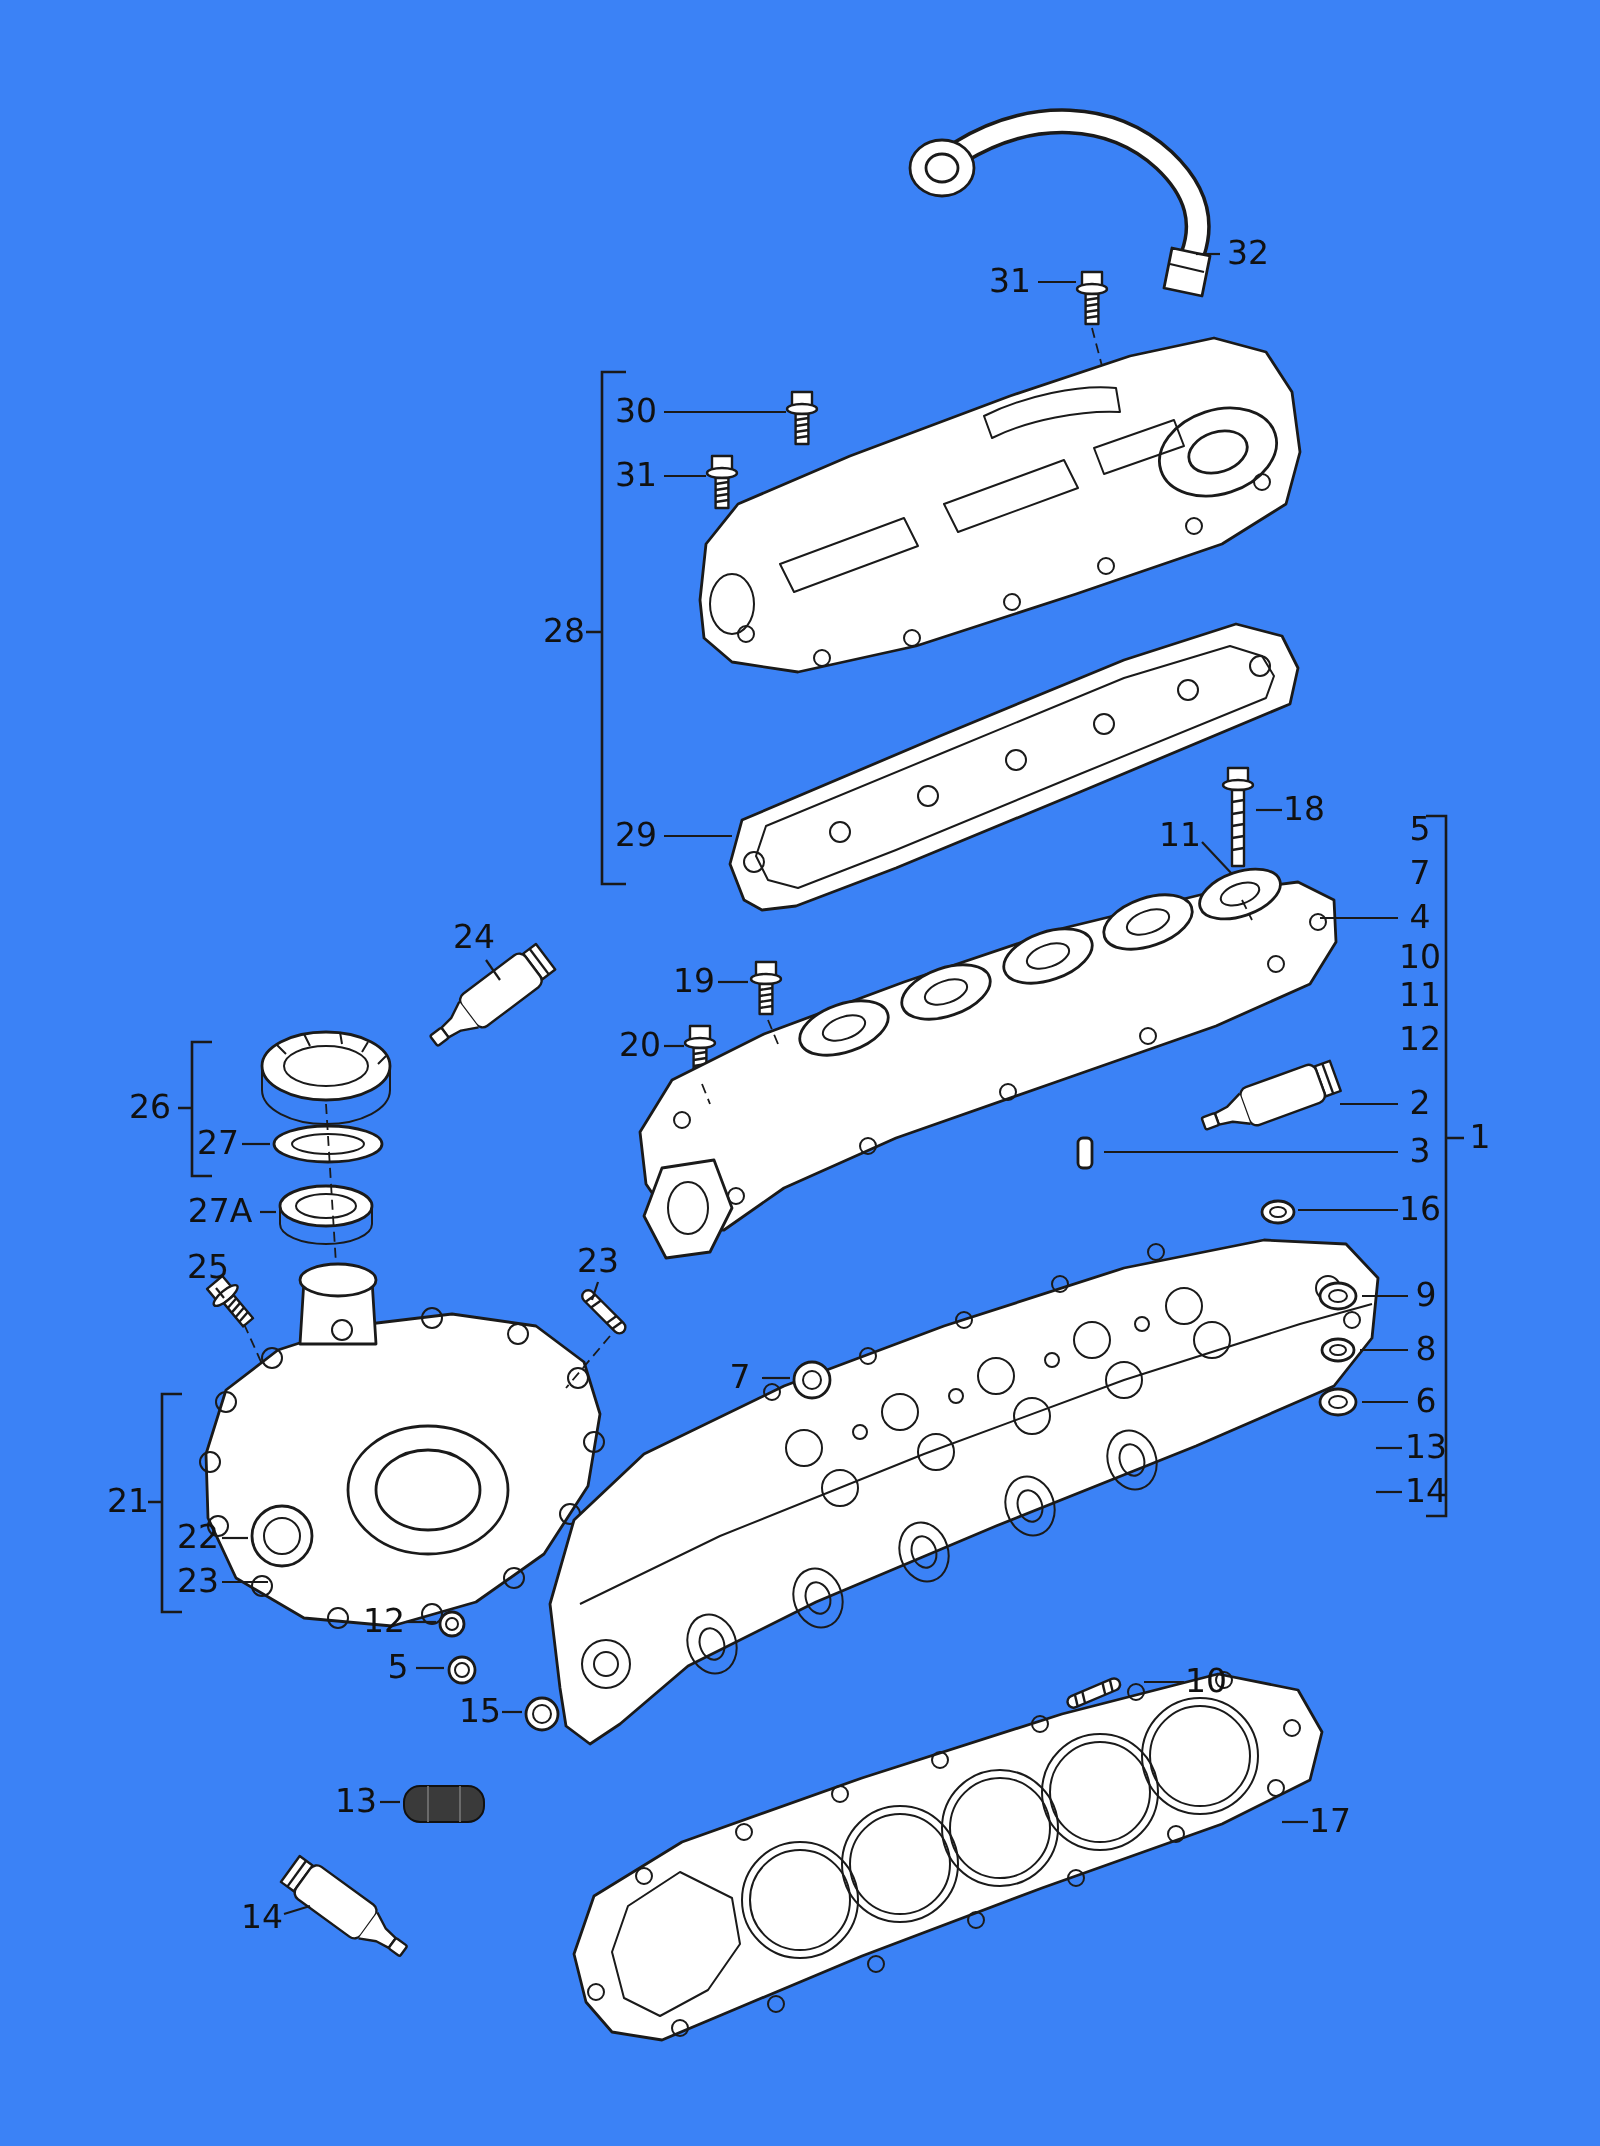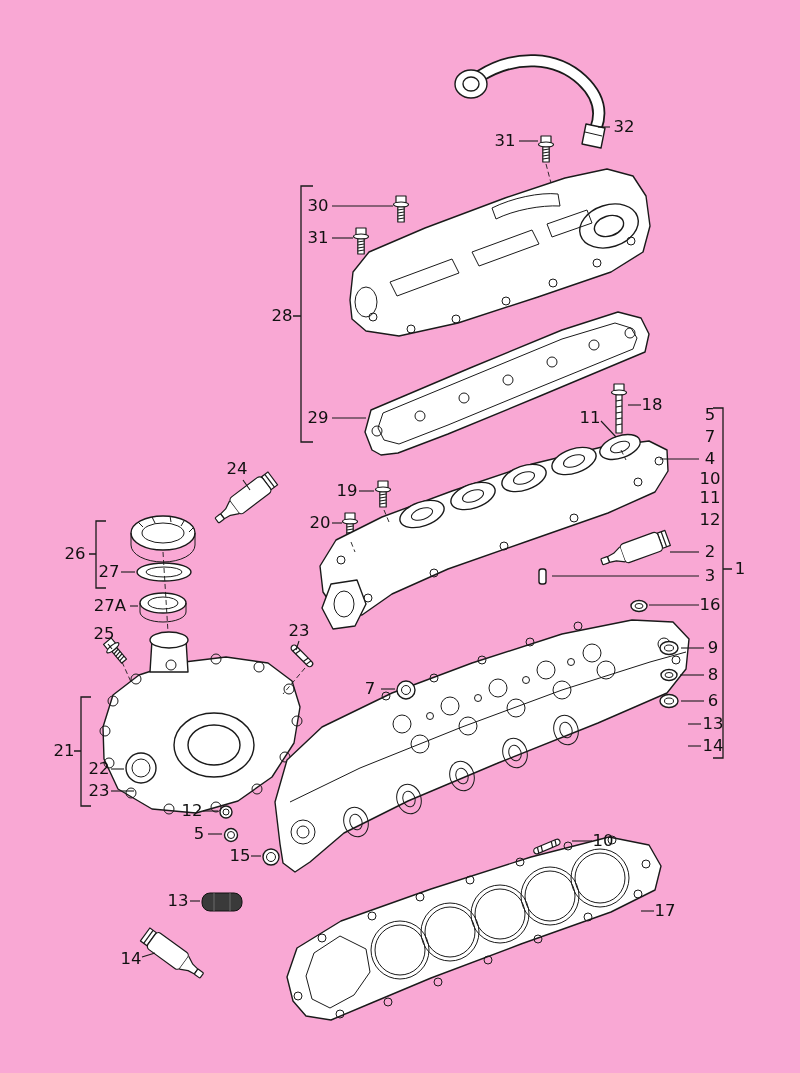--- a/index.html
+++ b/index.html
@@ -1,16 +1,16 @@
 <!DOCTYPE html>
 <html><head>
 <meta charset="utf-8">
 <style>
   html,body{margin:0;padding:0;background:#ffffff;}
-  .stage{position:relative;width:800px;height:1073px;background:#f9a8d4;overflow:hidden;
+  .stage{position:relative;width:800px;height:1073px;background:#3b82f6;overflow:hidden;
          font-family:"DejaVu Sans",sans-serif;}
   svg{display:block;}
   .p{fill:#ffffff;stroke:#1a1a1a;stroke-width:1.4;stroke-linejoin:round;}
   .t{fill:none;stroke:#1a1a1a;stroke-width:1;stroke-linejoin:round;}
   .leader{stroke:#1a1a1a;stroke-width:1.1;fill:none;}
   .bracket{stroke:#1a1a1a;stroke-width:1.3;fill:none;}
   .dash{stroke:#1a1a1a;stroke-width:0.9;stroke-dasharray:5 3;fill:none;}
   text.callout{font-family:"DejaVu Sans",sans-serif;font-size:16.5px;fill:#111;text-anchor:middle;}
 </style>
 </head>

